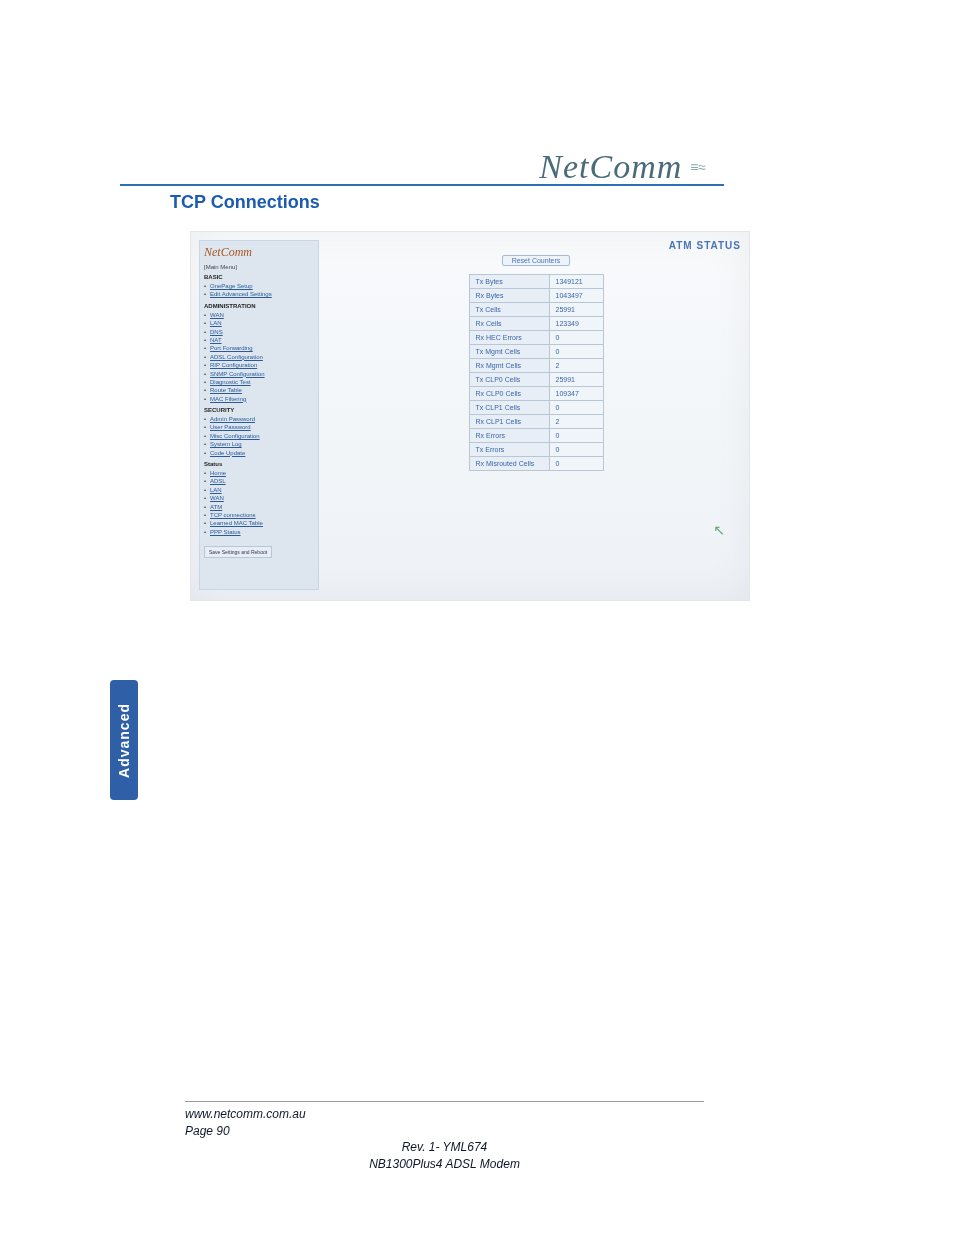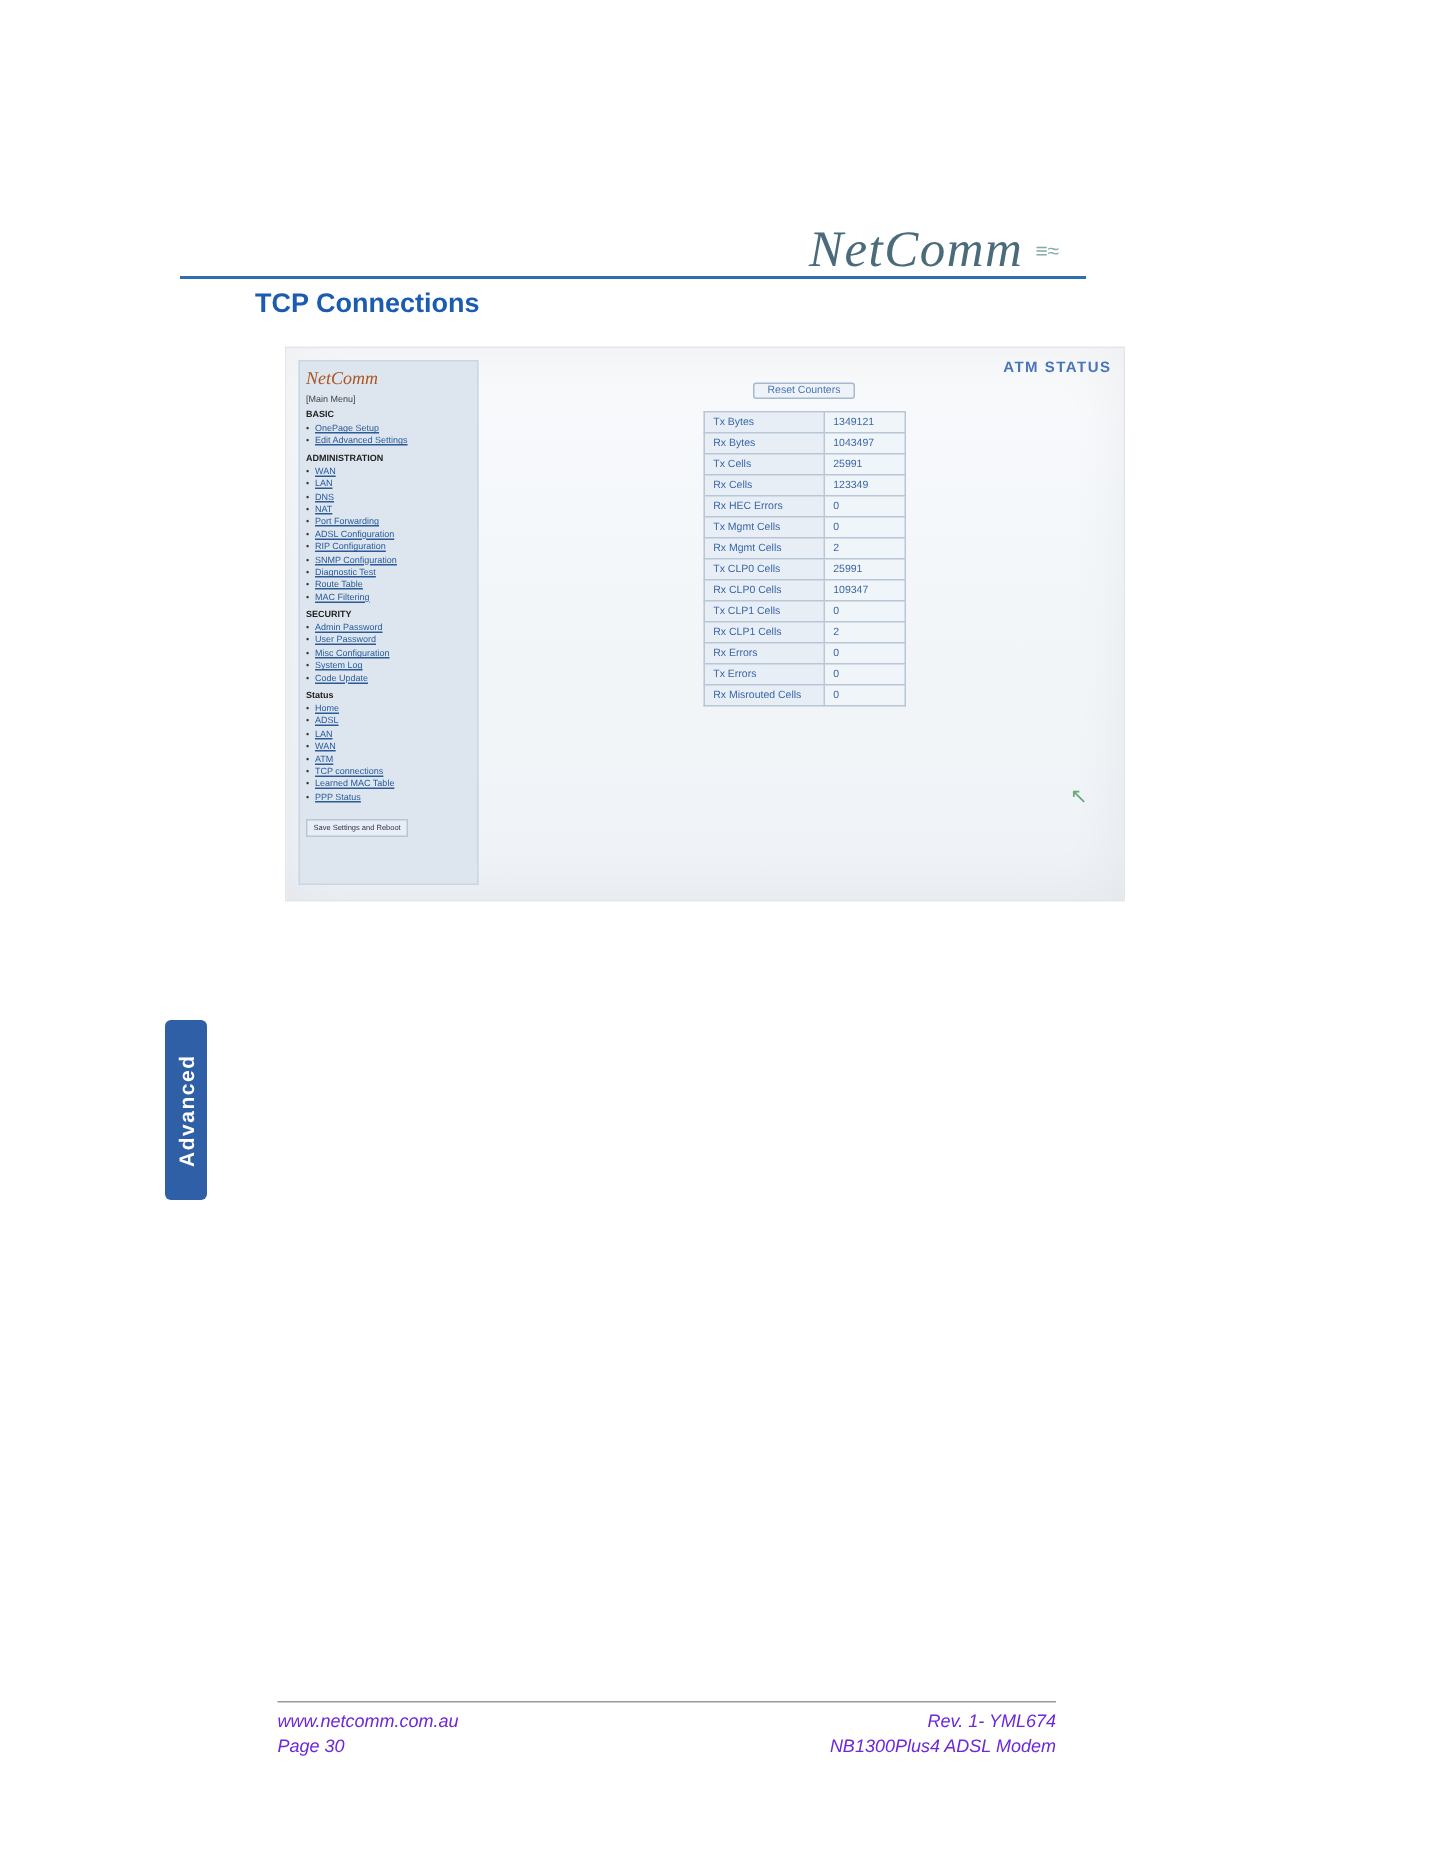--- a/index.html
+++ b/index.html
@@ -27,21 +27,21 @@
   .shot-table td { border: 1px solid #b8c6d6; font-size: 7px; padding: 3px 6px; }
   .shot-table td.k { width: 80px; color: #3b66a8; background: #e7eef6; }
   .shot-table td.v { width: 54px; color: #3b66a8; background: #f0f5fa; text-align: left; }
   .cursor { position: absolute; right: 24px; top: 290px; color: #6a7; font-size: 14px; }
   .body-text { margin: 8px 0 0 70px; font-size: 13px; color: #222; }
   .body-text .label { font-weight: bold; }
   .side-tab { position: absolute; left: 110px; top: 680px; width: 28px; height: 120px; background: #2f5fa6; border-radius: 4px; display: flex; align-items: center; justify-content: center; }
   .side-tab span { color: #fff; font-weight: bold; font-size: 14px; writing-mode: vertical-rl; transform: rotate(180deg); letter-spacing: 1px; }
   .footer { position: absolute; left: 185px; right: 120px; bottom: 62px; }
   .footer-rule { border: none; border-top: 1px solid #999; margin-bottom: 4px; }
-  .footer-row { display: flex; justify-content: space-between; font-style: italic; color: #6d28d9; font-size: 12px; line-height: 1.4; }
+  .footer-row { display: flex; justify-content: space-between; font-style: italic; color: #0f172a; font-size: 12px; line-height: 1.4; flex-direction: column; }
 </style>
 </head>
 <body>
 
 <div class="page">
 
   <div class="brand-row">
     <span class="brand-logo">NetComm</span>
     <span class="brand-swoosh">≡&nbsp;≈</span>
   </div>
@@ -166,22 +166,22 @@
 
   <div class="side-tab">
     <span>Advanced</span>
   </div>
 
   <div class="footer">
     <hr class="footer-rule">
     <div class="footer-row">
       <div>
         <div>www.netcomm.com.au</div>
-        <div>Page 30</div>
+        <div>Page 90</div>
       </div>
-      <div style="text-align:right">
+      <div style="text-align:center">
         <div>Rev. 1- YML674</div>
         <div>NB1300Plus4 ADSL Modem</div>
       </div>
     </div>
   </div>
 
 </div>
 
 </body></html>

